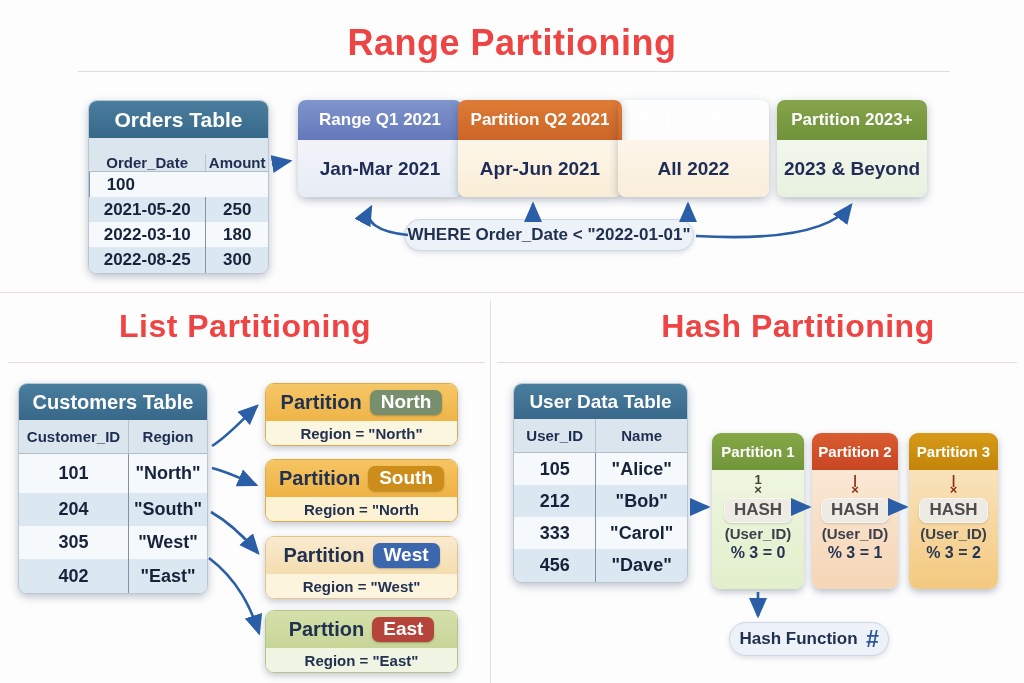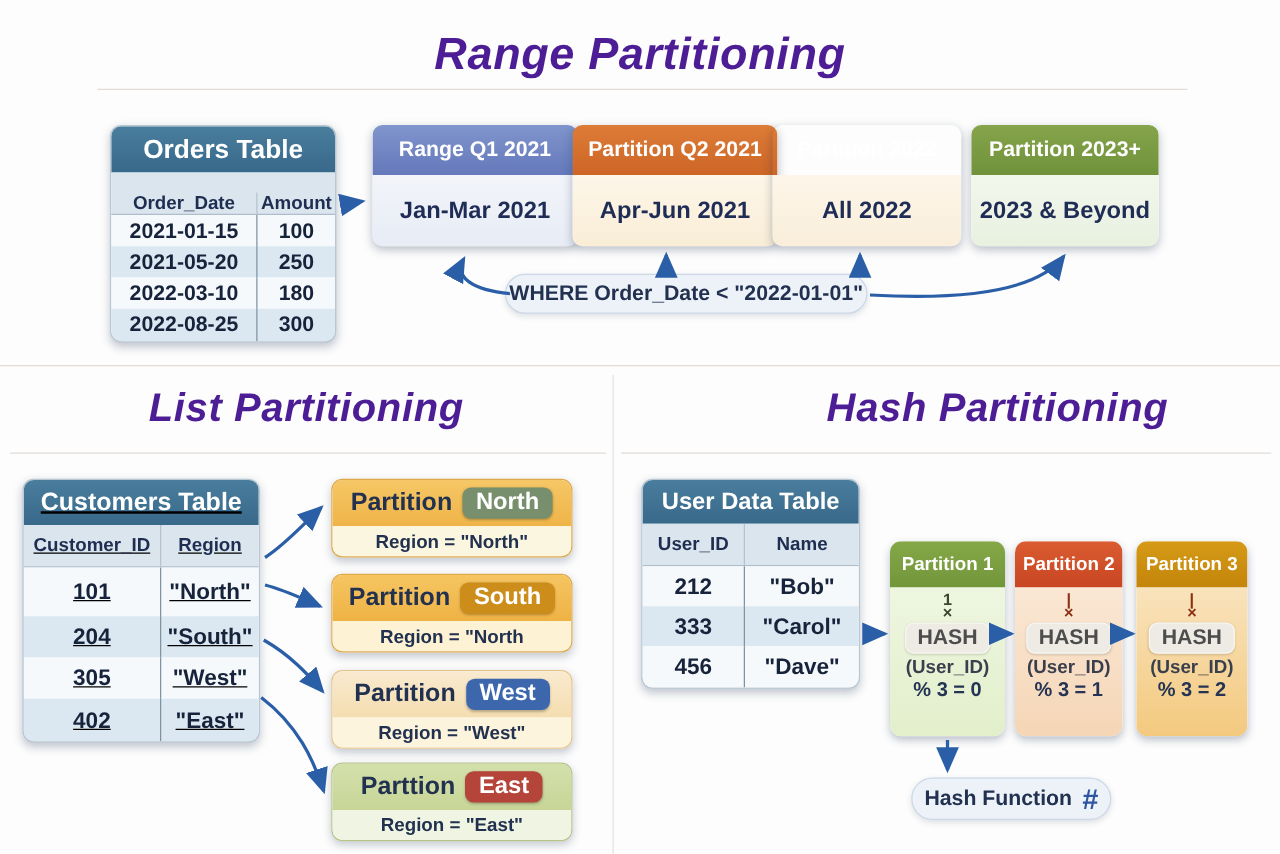--- a/index.html
+++ b/index.html
@@ -1,21 +1,21 @@
 <!DOCTYPE html>
 <html><head>
 <meta charset="utf-8">
 <style>
   * { margin:0; padding:0; box-sizing:border-box; }
   html,body { width:1024px; height:683px; background:#fdfdfd; overflow:hidden;
               font-family:"Liberation Sans","DejaVu Sans",sans-serif; }
   #stage { position:relative; width:1024px; height:683px; background:#fdfdfd; }
 
-  .section-title { position:absolute; color:#4c1d95; font-weight:bold; text-align:center;
-                   letter-spacing:.5px;font-style:italic; }
+  .section-title { position:absolute; color:#ef4444; font-weight:bold; text-align:center;
+                   letter-spacing:.5px; }
   .hline { position:absolute; height:1px; background:#e4dcd8; }
   .vline { position:absolute; width:1px; background:#e6e1de; }
 
   
   .dtable { position:absolute; border-radius:9px; overflow:hidden;
             box-shadow:0 3px 8px rgba(30,50,80,.28); border:1px solid #b9c7d3; background:#f4f8fb; }
   .dtable .t-header { background:linear-gradient(180deg,#4a7e9d,#38688a); color:#fff;
             font-weight:bold; text-align:center; display:flex; align-items:center; justify-content:center; }
   .dtable .t-cols { display:flex; background:#dae5ee; border-bottom:1px solid #aebecb;
             color:#1e2d50; font-weight:bold; }
@@ -72,21 +72,20 @@
   <div class="hline" style="left:78px;top:71px;width:872px;"></div>
 
   <div class="dtable" style="left:88px;top:100px;width:181px;">
     <div class="t-header" style="height:37px;font-size:21px;">Orders Table</div>
     <div class="t-cols" style="height:34px;font-size:15px;align-items:flex-end;">
       <div class="cell" style="width:65%;">Order_Date</div>
       <div class="cell c2" style="width:35%;">Amount</div>
     </div>
     <div>
       <div class="t-row" style="height:25px;font-size:17px;">
-        <div class="cell" style="width:65%;">2021-01-15</div>
         <div class="cell c2" style="width:35%;">100</div>
       </div>
       <div class="t-row" style="height:25px;font-size:17px;">
         <div class="cell" style="width:65%;">2021-05-20</div>
         <div class="cell c2" style="width:35%;">250</div>
       </div>
       <div class="t-row" style="height:25px;font-size:17px;">
         <div class="cell" style="width:65%;">2022-03-10</div>
         <div class="cell c2" style="width:35%;">180</div>
       </div>
@@ -115,21 +114,21 @@
   </div>
 
   <div class="pill" style="left:404px;top:219px;width:290px;height:32px;font-size:17px;">WHERE Order_Date &lt; "2022-01-01"</div>
 
   <div class="hline" style="left:0;top:292px;width:1024px;"></div>
   <div class="vline" style="left:490px;top:300px;height:383px;"></div>
 
   <div class="section-title" style="left:0;top:308px;width:490px;font-size:32px;">List Partitioning</div>
   <div class="hline" style="left:8px;top:362px;width:477px;"></div>
 
-  <div class="dtable" style="left:18px;top:383px;width:190px;text-decoration:underline;">
+  <div class="dtable" style="left:18px;top:383px;width:190px;">
     <div class="t-header" style="height:36px;font-size:20px;">Customers Table</div>
     <div class="t-cols" style="height:34px;font-size:15px;">
       <div class="cell" style="width:58%;">Customer_ID</div>
       <div class="cell c2" style="width:42%;">Region</div>
     </div>
     <div>
       <div class="t-row" style="height:39px;font-size:18px;">
         <div class="cell" style="width:58%;">101</div>
         <div class="cell c2" style="width:42%;">"North"</div>
       </div>
@@ -183,20 +182,24 @@
   <div class="section-title" style="left:490px;top:308px;width:616px;font-size:32px;">Hash Partitioning</div>
   <div class="hline" style="left:497px;top:362px;width:520px;"></div>
 
   <div class="dtable" style="left:513px;top:383px;width:175px;">
     <div class="t-header" style="height:35px;font-size:19px;">User Data Table</div>
     <div class="t-cols" style="height:34px;font-size:15px;">
       <div class="cell" style="width:47%;">User_ID</div>
       <div class="cell c2" style="width:53%;">Name</div>
     </div>
     <div>
+      <div class="t-row" style="height:32px;font-size:18px;">
+        <div class="cell" style="width:47%;">105</div>
+        <div class="cell c2" style="width:53%;">"Alice"</div>
+      </div>
       <div class="t-row" style="height:32px;font-size:18px;">
         <div class="cell" style="width:47%;">212</div>
         <div class="cell c2" style="width:53%;">"Bob"</div>
       </div>
       <div class="t-row" style="height:32px;font-size:18px;">
         <div class="cell" style="width:47%;">333</div>
         <div class="cell c2" style="width:53%;">"Carol"</div>
       </div>
       <div class="t-row" style="height:33px;font-size:18px;">
         <div class="cell" style="width:47%;">456</div>

